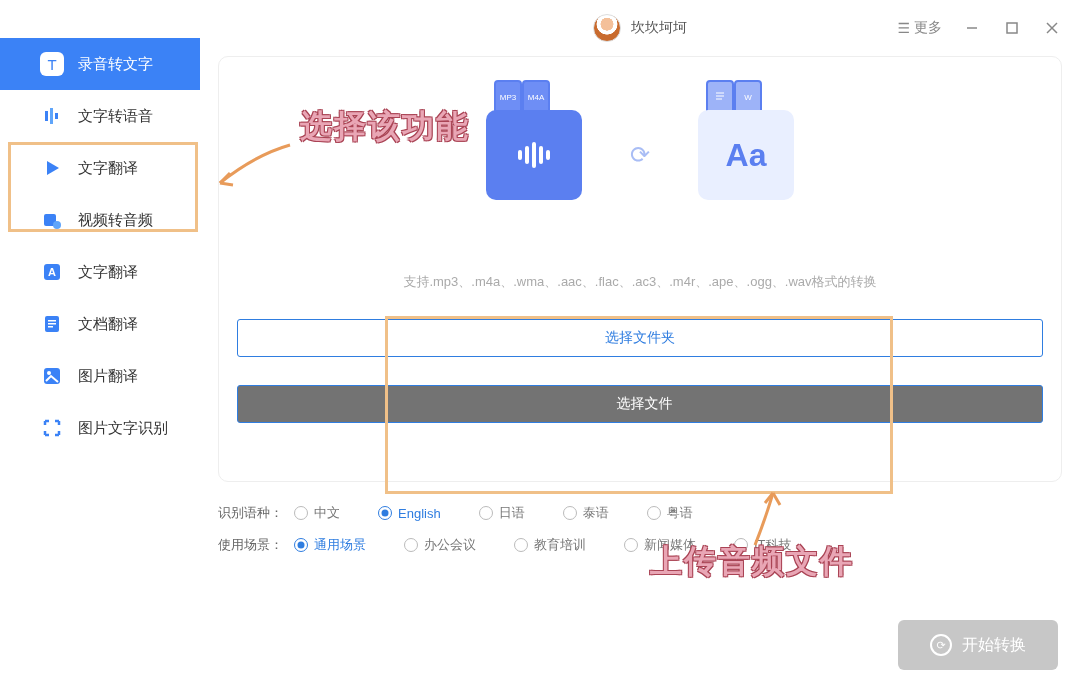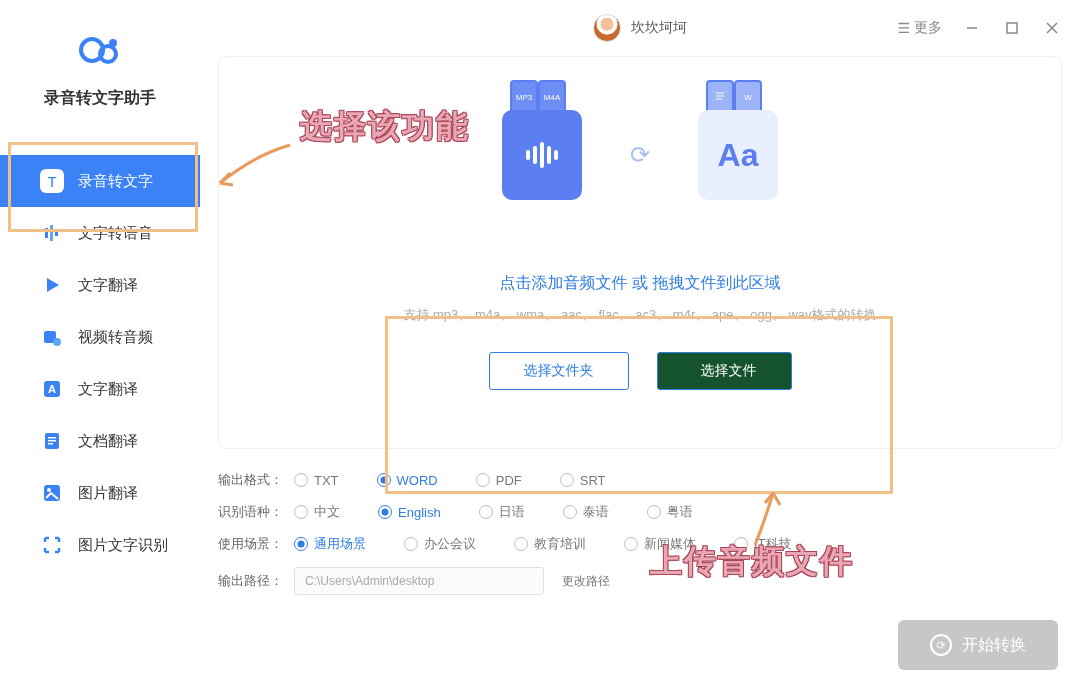--- a/index.html
+++ b/index.html
@@ -30,38 +30,38 @@
 
 .main { position:absolute; left:200px; right:0; top:56px; bottom:0; padding:0 18px; }
 .crumb-row { display:flex; justify-content:space-between; align-items:center; font-size:13px; color:#666; padding:12px 4px; }
 .result-link { display:flex; align-items:center; gap:6px; color:#555; cursor:pointer; position:relative; }
 .badge { position:absolute; left:-8px; top:-6px; background:#e53935; color:#fff; border-radius:50%; width:16px; height:16px; font-size:10px; display:flex; align-items:center; justify-content:center; }
 .doc-icon { width:18px; height:18px; }
 
 .panel { border:1px solid #eee; border-radius:10px; padding:18px 18px 24px; background:#fff; }
 .illus { height:160px; display:flex; align-items:center; justify-content:center; gap:40px; }
 .illus-box { position:relative; }
-.illus-block { width:80px; height:90px; background:#5b7ff0; border-radius:10px; display:flex; align-items:center; justify-content:center; position:relative; }
+.illus-block { width:96px; height:90px; background:#5b7ff0; border-radius:10px; display:flex; align-items:center; justify-content:center; position:relative; }
 .illus-block.light { background:#e9efff; }
 .illus-top { position:absolute; top:-30px; left:8px; display:flex; gap:0; }
 .mini-file { width:28px; height:34px; background:#6e8ef5; border-radius:4px; border:2px solid #5b7ff0; display:flex; align-items:center; justify-content:center; font-size:8px; color:#fff; }
 .mini-file.doc { background:#9db3f8; }
 .wave { display:flex; gap:3px; align-items:center; }
 .wave span { width:4px; background:#fff; border-radius:2px; }
 .wave span:nth-child(1){height:10px}.wave span:nth-child(2){height:18px}.wave span:nth-child(3){height:26px}.wave span:nth-child(4){height:18px}.wave span:nth-child(5){height:10px}
 .aa { font-size:32px; font-weight:700; color:#5b7ff0; }
 .sync { width:36px; height:36px; display:flex; align-items:center; justify-content:center; font-size:24px; color:#a9bdf5; }
 
 .drop { margin-top:8px; text-align:center; padding:30px 0 34px; }
 .drop-title { color:#2f7de0; font-size:16px; margin-bottom:12px; }
 .drop-sub { color:#aaa; font-size:13px; margin-bottom:28px; }
-.drop-btns { display:flex; justify-content:center; gap:28px; }
+.drop-btns { display:flex; justify-content:center; gap:28px;flex-direction:column; }
 .btn { padding:9px 34px; font-size:14px; border-radius:3px; cursor:pointer; }
 .btn-outline { border:1px solid #2f7de0; color:#2f7de0; background:#fff; }
-.btn-primary { background:#14532d; color:#fff; border:1px solid #2f7de0;padding-left:43px; }
+.btn-primary { background:#737373; color:#fff; border:1px solid #2f7de0;padding-left:43px; }
 
 
 .settings { margin-top:22px; font-size:13px; }
 .srow { display:flex; align-items:center; margin-bottom:14px; }
 .srow-label { color:#666; width:76px; }
 .radio-group { display:flex; gap:38px; align-items:center; }
 .radio { display:flex; align-items:center; gap:6px; color:#777; cursor:pointer; }
 .radio.sel { color:#2f7de0; }
 .rdot { width:14px; height:14px; border:1.5px solid #bbb; border-radius:50%; display:inline-block; position:relative; }
 .radio.sel .rdot { border-color:#2f7de0; }
@@ -76,30 +76,20 @@
 
 .annot-box1 { position:absolute; left:8px; top:142px; width:190px; height:90px; border:3px solid #f0c088; pointer-events:none; }
 .annot-box2 { position:absolute; left:385px; top:316px; width:508px; height:178px; border:3px solid #f0c088; pointer-events:none; }
 .annot-text { position:absolute; font-size:32px; font-weight:800; color:#e9a6b5; text-shadow:1px 1px 0 #a45,-1px -1px 0 #a45,1px -1px 0 #a45,-1px 1px 0 #a45; pointer-events:none; letter-spacing:2px; }
 .arrow { position:absolute; pointer-events:none; }
 </style>
 </head>
 <body>
 
 <div class="sidebar">
-  <div class="logo-box">
-    <div class="logo">
-      <svg viewBox="0 0 44 44">
-          <circle cx="14" cy="22" r="11" fill="none" stroke="#3b82f6" stroke-width="4"></circle>
-          <circle cx="30" cy="26" r="8" fill="none" stroke="#3b82f6" stroke-width="4"></circle>
-          <circle cx="35" cy="15" r="4" fill="#3b82f6"></circle>
-        </svg>
-    </div>
-    <div class="app-name">录音转文字助手</div>
-  </div>
   <div class="nav">
     <div class="nav-item active">
       <span class="nav-icon">T</span>
       <span>录音转文字</span>
     </div>
     <div class="nav-item">
       <span class="nav-icon">
         <svg width="20" height="20" viewBox="0 0 20 20">
             <rect x="3" y="5" width="3" height="10" fill="#3b82f6"></rect>
             <rect x="8" y="2" width="3" height="16" fill="#60a5fa"></rect>
@@ -227,52 +217,30 @@
           </div>
           <div class="mini-file doc">W</div>
         </div>
         <div class="illus-block light">
           <span class="aa">Aa</span>
         </div>
       </div>
     </div>
 
     <div class="drop">
-      <div class="drop-title">点击添加音频文件 或 拖拽文件到此区域</div>
       <div class="drop-sub">支持.mp3、.m4a、.wma、.aac、.flac、.ac3、.m4r、.ape、.ogg、.wav格式的转换</div>
       <div class="drop-btns">
         <div class="btn btn-outline">选择文件夹</div>
         <div class="btn btn-primary">选择文件</div>
       </div>
     </div>
   </div>
 
   <div class="settings">
     <div class="srow">
-      <span class="srow-label">输出格式：</span>
-      <div class="radio-group">
-        <span class="radio">
-            <span class="rdot"></span>
-            <span>TXT</span>
-          </span>
-        <span class="radio sel">
-            <span class="rdot"></span>
-            <span>WORD</span>
-          </span>
-        <span class="radio">
-            <span class="rdot"></span>
-            <span>PDF</span>
-          </span>
-        <span class="radio">
-            <span class="rdot"></span>
-            <span>SRT</span>
-          </span>
-      </div>
-    </div>
-    <div class="srow">
       <span class="srow-label">识别语种：</span>
       <div class="radio-group">
         <span class="radio">
             <span class="rdot"></span>
             <span>中文</span>
           </span>
         <span class="radio sel">
             <span class="rdot"></span>
             <span>English</span>
           </span>
@@ -307,25 +275,20 @@
           </span>
         <span class="radio">
             <span class="rdot"></span>
             <span>新闻媒体</span>
           </span>
         <span class="radio">
             <span class="rdot"></span>
             <span>IT科技</span>
           </span>
       </div>
-    </div>
-    <div class="srow">
-      <span class="srow-label">输出路径：</span>
-      <input class="path-input" readonly="" value="C:\Users\Admin\desktop" style="">
-      <span class="path-link">更改路径</span>
     </div>
   </div>
 </div>
 
 <div class="start-btn">
   <span class="start-icon">⟳</span>
   <span>开始转换</span>
 </div>
 
 <div class="annot-box1"></div>

